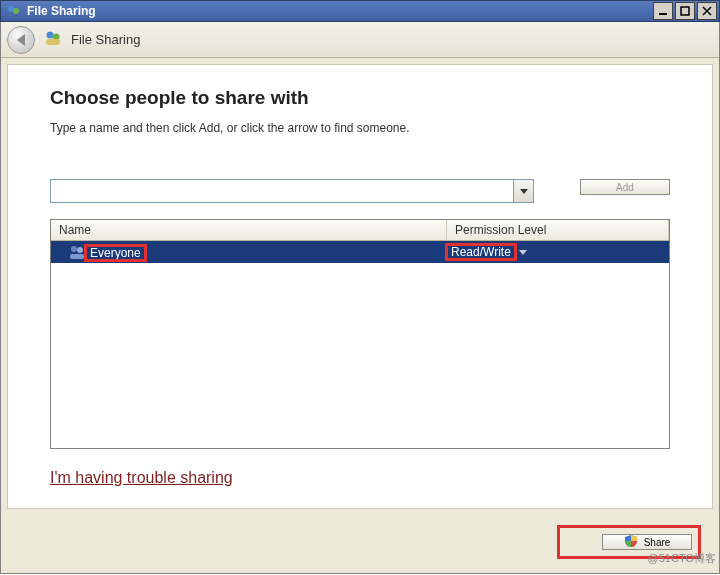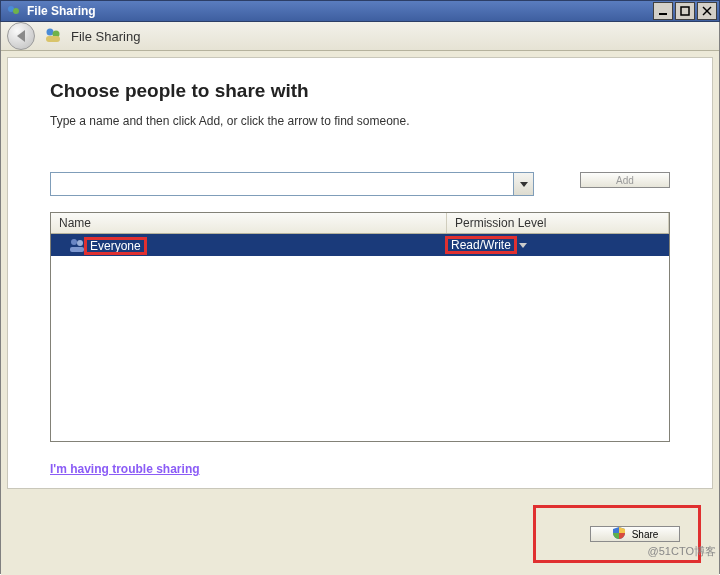--- a/index.html
+++ b/index.html
@@ -118,31 +118,31 @@
 
   .row { display:flex; align-items:center; height:22px; }
   .row .cell-name { flex: 0 0 396px; display:flex; align-items:flex-end; gap:4px; padding-left:17px; }
   .row .cell-perm { flex:1; display:flex; align-items:center; gap:4px; padding-left:4px; }
   .row.selected { background:#1a3a7a; color:#fff; }
   .hl-red-inline { position:relative; }
   .hl-red-inline::after {
     content:""; position:absolute; inset:-2px -6px -2px -6px; border:3px solid #e03030;
   }
 
-  .trouble-link { color:#8b5cf6; text-decoration:underline; font-size:12px; display:inline-block; margin-top:20px;font-weight:bold; }
+  .trouble-link { color:#7f1d1d; text-decoration:underline; font-size:16px; display:inline-block; margin-top:20px; }
 
   .footer {
     display:flex; justify-content:flex-end; gap:8px;
     padding:10px 18px 14px 8px;
     background:#ece9d8;
   }
-  .hl-wrap { border:3px solid #e03030; padding:18px; }
+  .hl-wrap { border:3px solid #e03030; padding:6px; }
   .share-btn { display:flex; align-items:center; gap:6px; justify-content:center; min-width:90px; }
 
-  .watermark { position:absolute; right:4px; bottom:16px; color:#888; font-size:11px; }
+  .watermark { position:absolute; right:4px; bottom:9px; color:#888; font-size:11px; }
 
   
   .grp-icon svg, .usr-icon svg { display:block; }
   .arrow-down { width:0;height:0;border-left:4px solid transparent;border-right:4px solid transparent;border-top:5px solid #333; }
   .arrow-down.light { border-top-color:#ccc; }
   .arrow-left { width:0;height:0;border-top:6px solid transparent;border-bottom:6px solid transparent;border-right:8px solid #8a8a8a; }
 </style>
 </head>
 <body>
 

